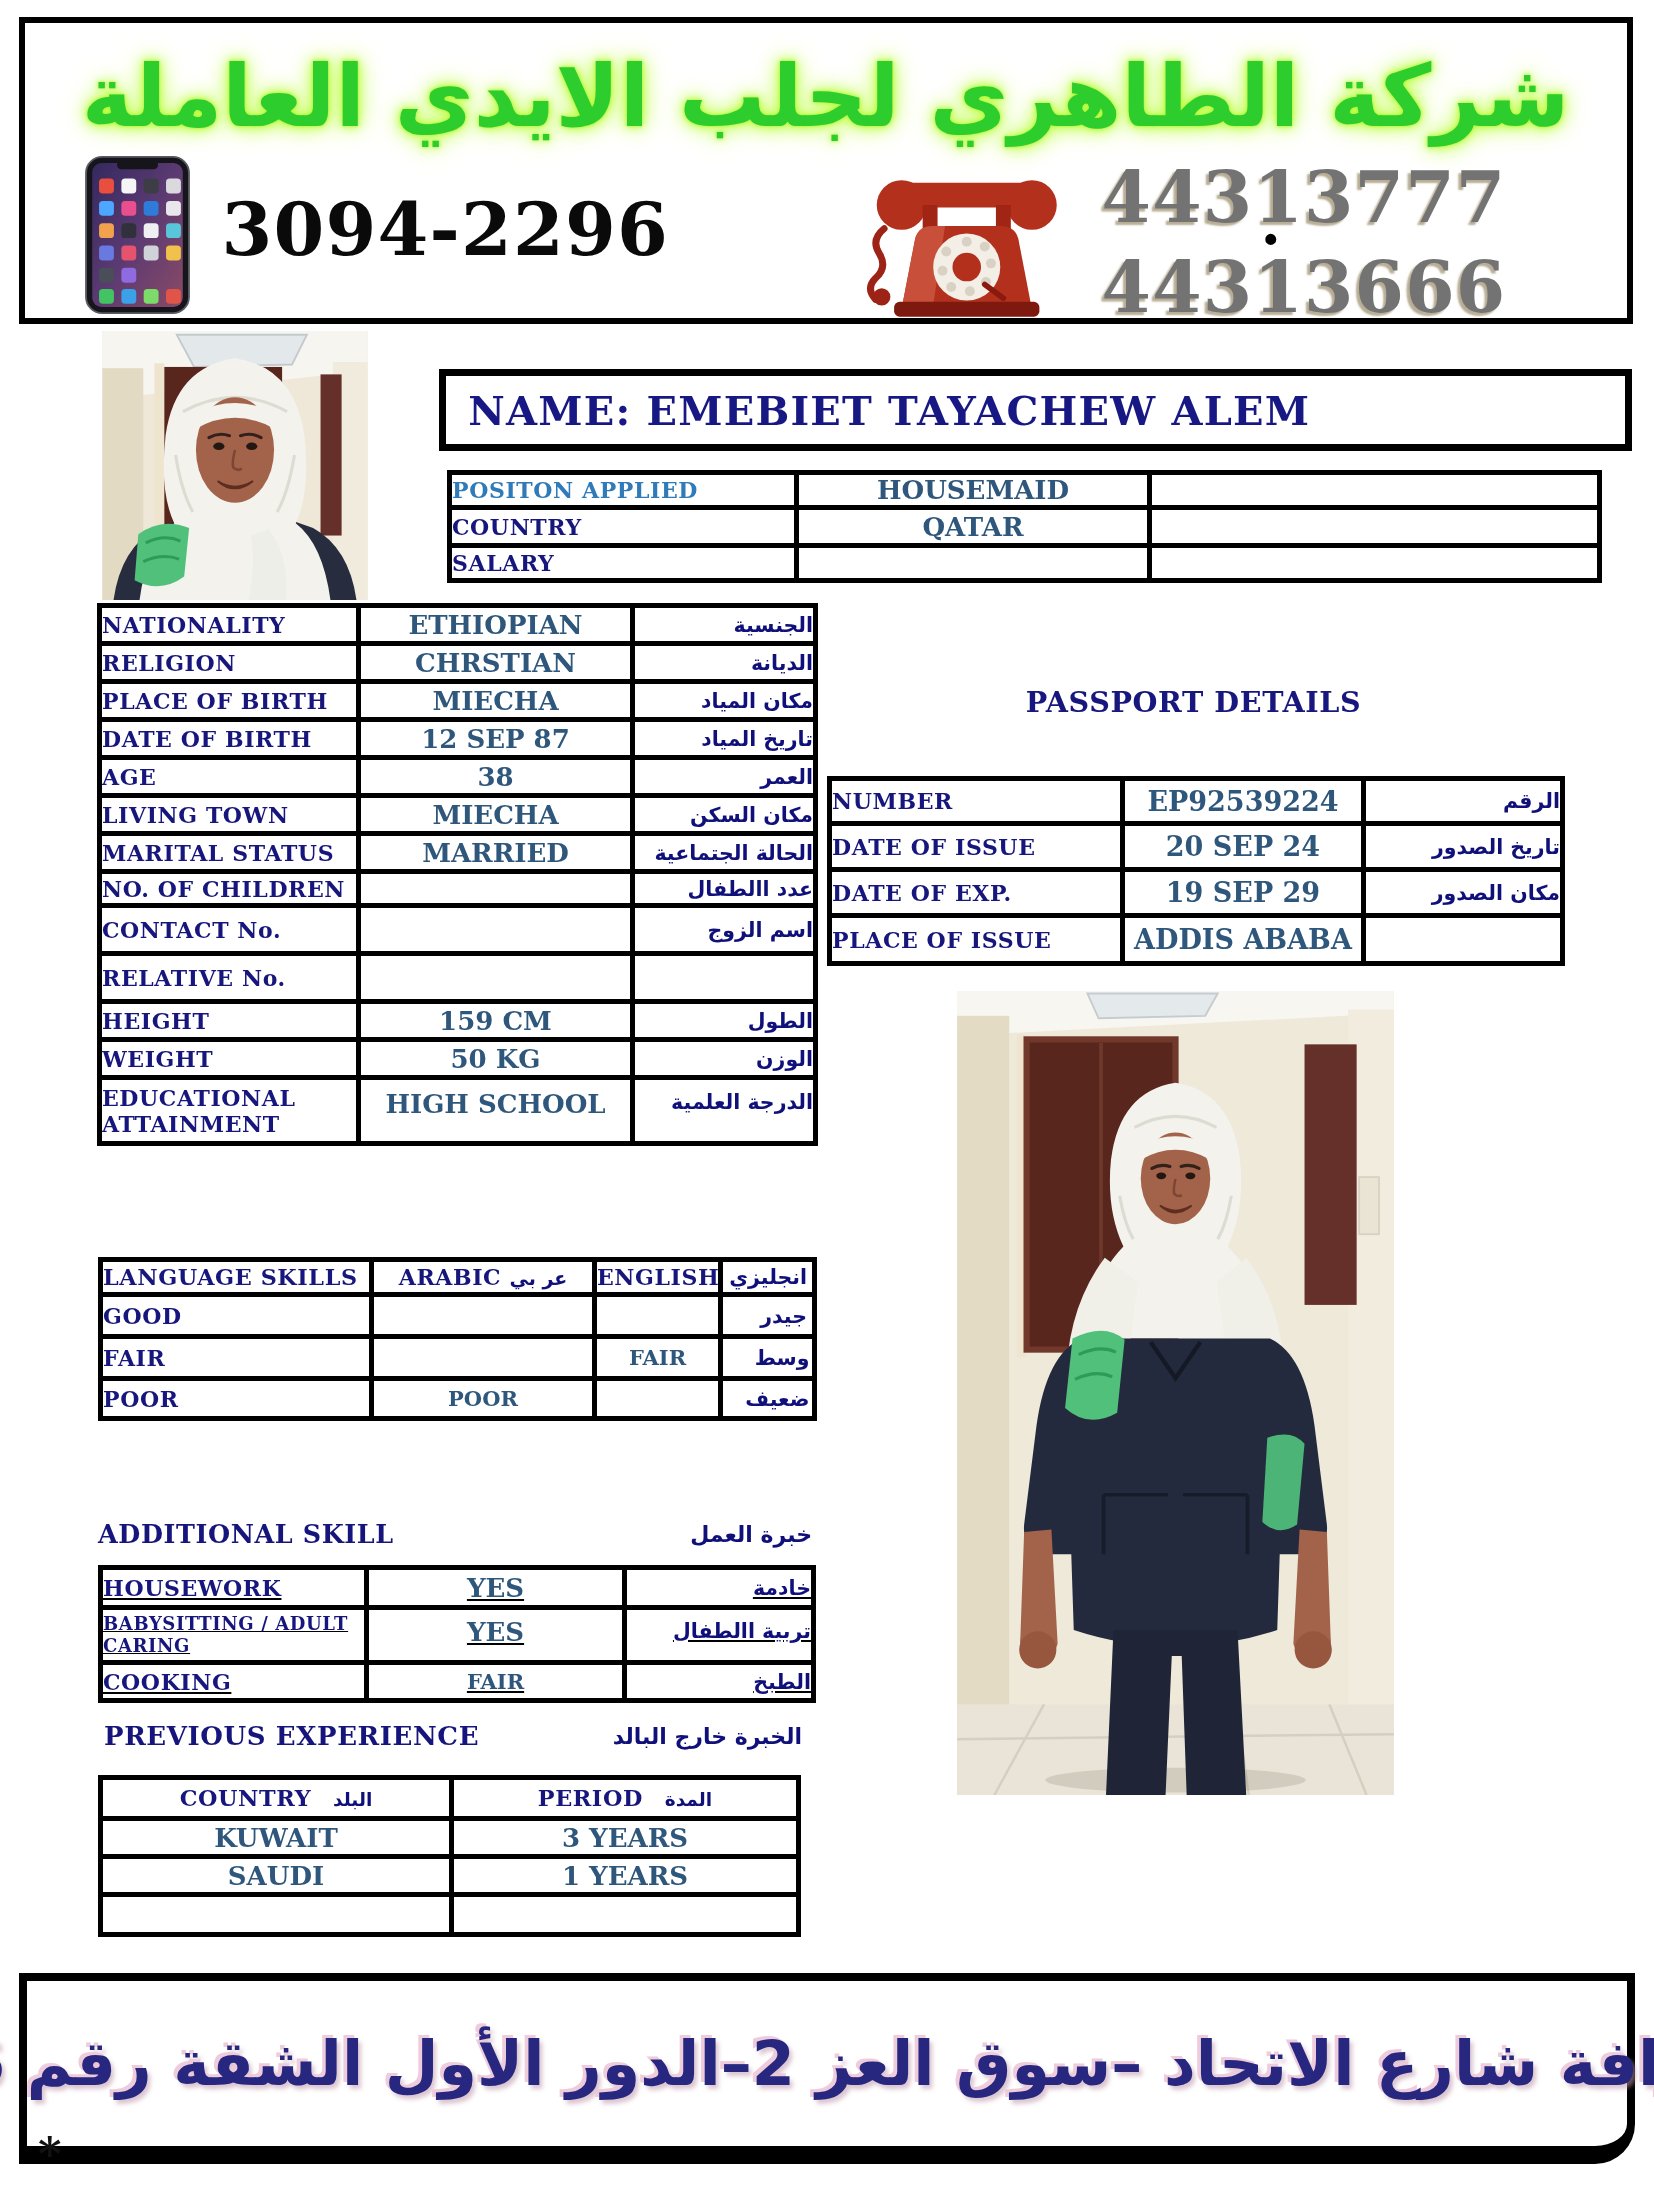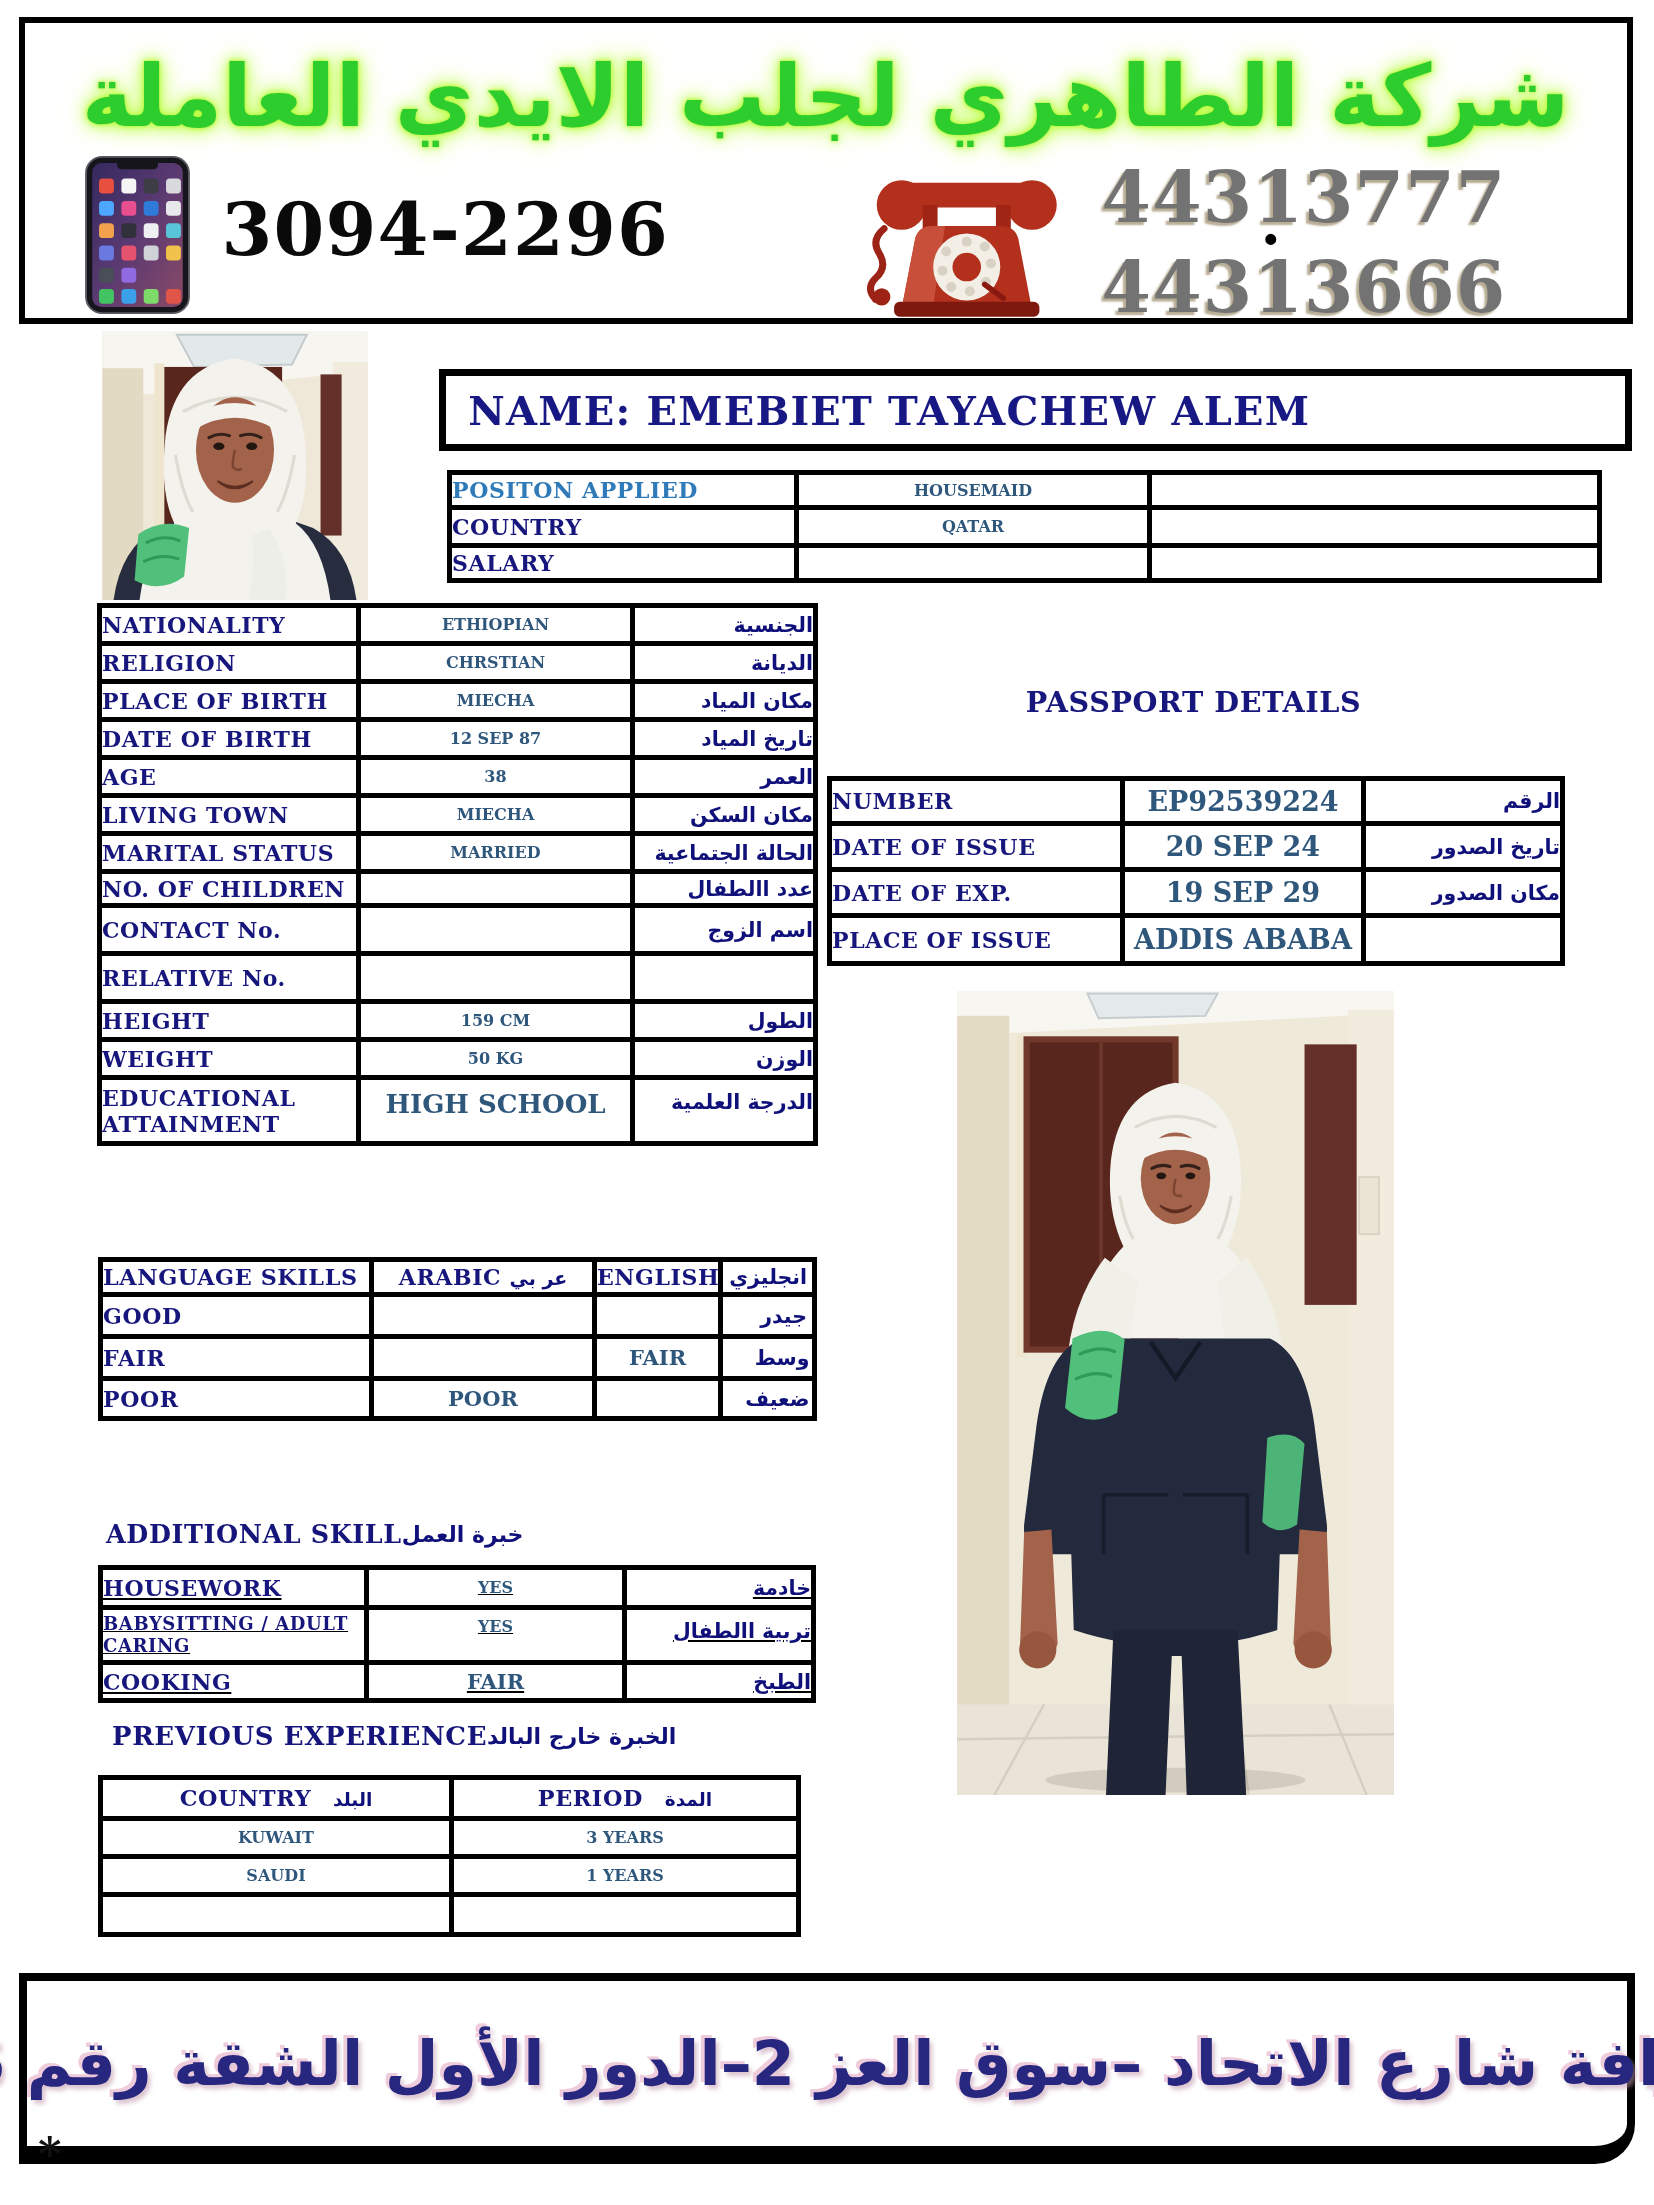--- a/index.html
+++ b/index.html
@@ -33,36 +33,36 @@
   .name-box{left:439px;top:369px;width:1193px;height:82px;border:7.4px solid #000;
             box-sizing:border-box;background:#fff;display:flex;align-items:center;padding-left:22.3px;}
   .name-text{font-size:40px;font-weight:bold;color:#181884;letter-spacing:1.2px;}
 
   
   table.doc{border-collapse:collapse;table-layout:fixed;position:absolute;background:#fff;}
   table.doc td{border:5.6px solid #000;padding:0;vertical-align:middle;overflow:hidden;}
   .lbl{font-family:"DejaVu Serif", serif;font-weight:bold;font-size:22px;color:#16167c;
        padding-left:17.4px;letter-spacing:0.6px;}
   .lbl-light{color:#2f7ab8;}
-  .val{font-family:"DejaVu Serif", serif;font-weight:bold;font-size:16px;color:#2f577c;text-align:center;}
+  .val{font-family:"DejaVu Serif", serif;font-weight:bold;font-size:26px;color:#2f577c;text-align:center;}
   .arc{font-family:"DejaVu Sans", sans-serif;font-weight:bold;font-size:20.5px;color:#10107a;
        text-align:right;padding-right:16px;direction:rtl;}
   .small-lbl{font-size:18px;line-height:1.25;}
 
   .pos-table{left:447px;top:470px;width:1150px;}
   .personal-table{left:97px;top:603px;width:716px;}
   .passport-title{left:827px;top:685px;width:733px;text-align:center;font-size:28.6px;
        font-weight:bold;color:#17177e;letter-spacing:0.6px;}
   .passport-table{left:827px;top:776px;width:733px;}
   .passport-table .val{font-size:27px;}
   .lang-table{left:98px;top:1257px;width:715px;}
   .lang-head-mixed{text-align:center;}
   .ar-inline{font-family:"DejaVu Sans", sans-serif;font-size:19px;color:#10107a;}
 
-  .sec-title-row{display:flex;align-items:center;margin-left:8px;}
+  .sec-title-row{display:flex;justify-content:space-between;align-items:center;}
   .add-title{left:98px;top:1519px;width:714px;}
   .prev-title{left:104px;top:1721px;width:698px;}
   .sec-title{font-size:25.4px;font-weight:bold;color:#15157c;letter-spacing:0.6px;}
   .sec-title-ar{font-family:"DejaVu Sans", sans-serif;font-size:22px;font-weight:bold;color:#10107a;}
   .add-table{left:98px;top:1565px;width:713px;text-decoration:underline;}
   .country-table{left:98px;top:1775px;width:698px;}
   .chead{font-size:22.3px;font-weight:bold;color:#16167c;letter-spacing:0.6px;}
   .chead-ar{font-family:"DejaVu Sans", sans-serif;font-size:18.6px;font-weight:bold;color:#10107a;margin-left:18.6px;}
   .ccell{text-align:center;}
 

